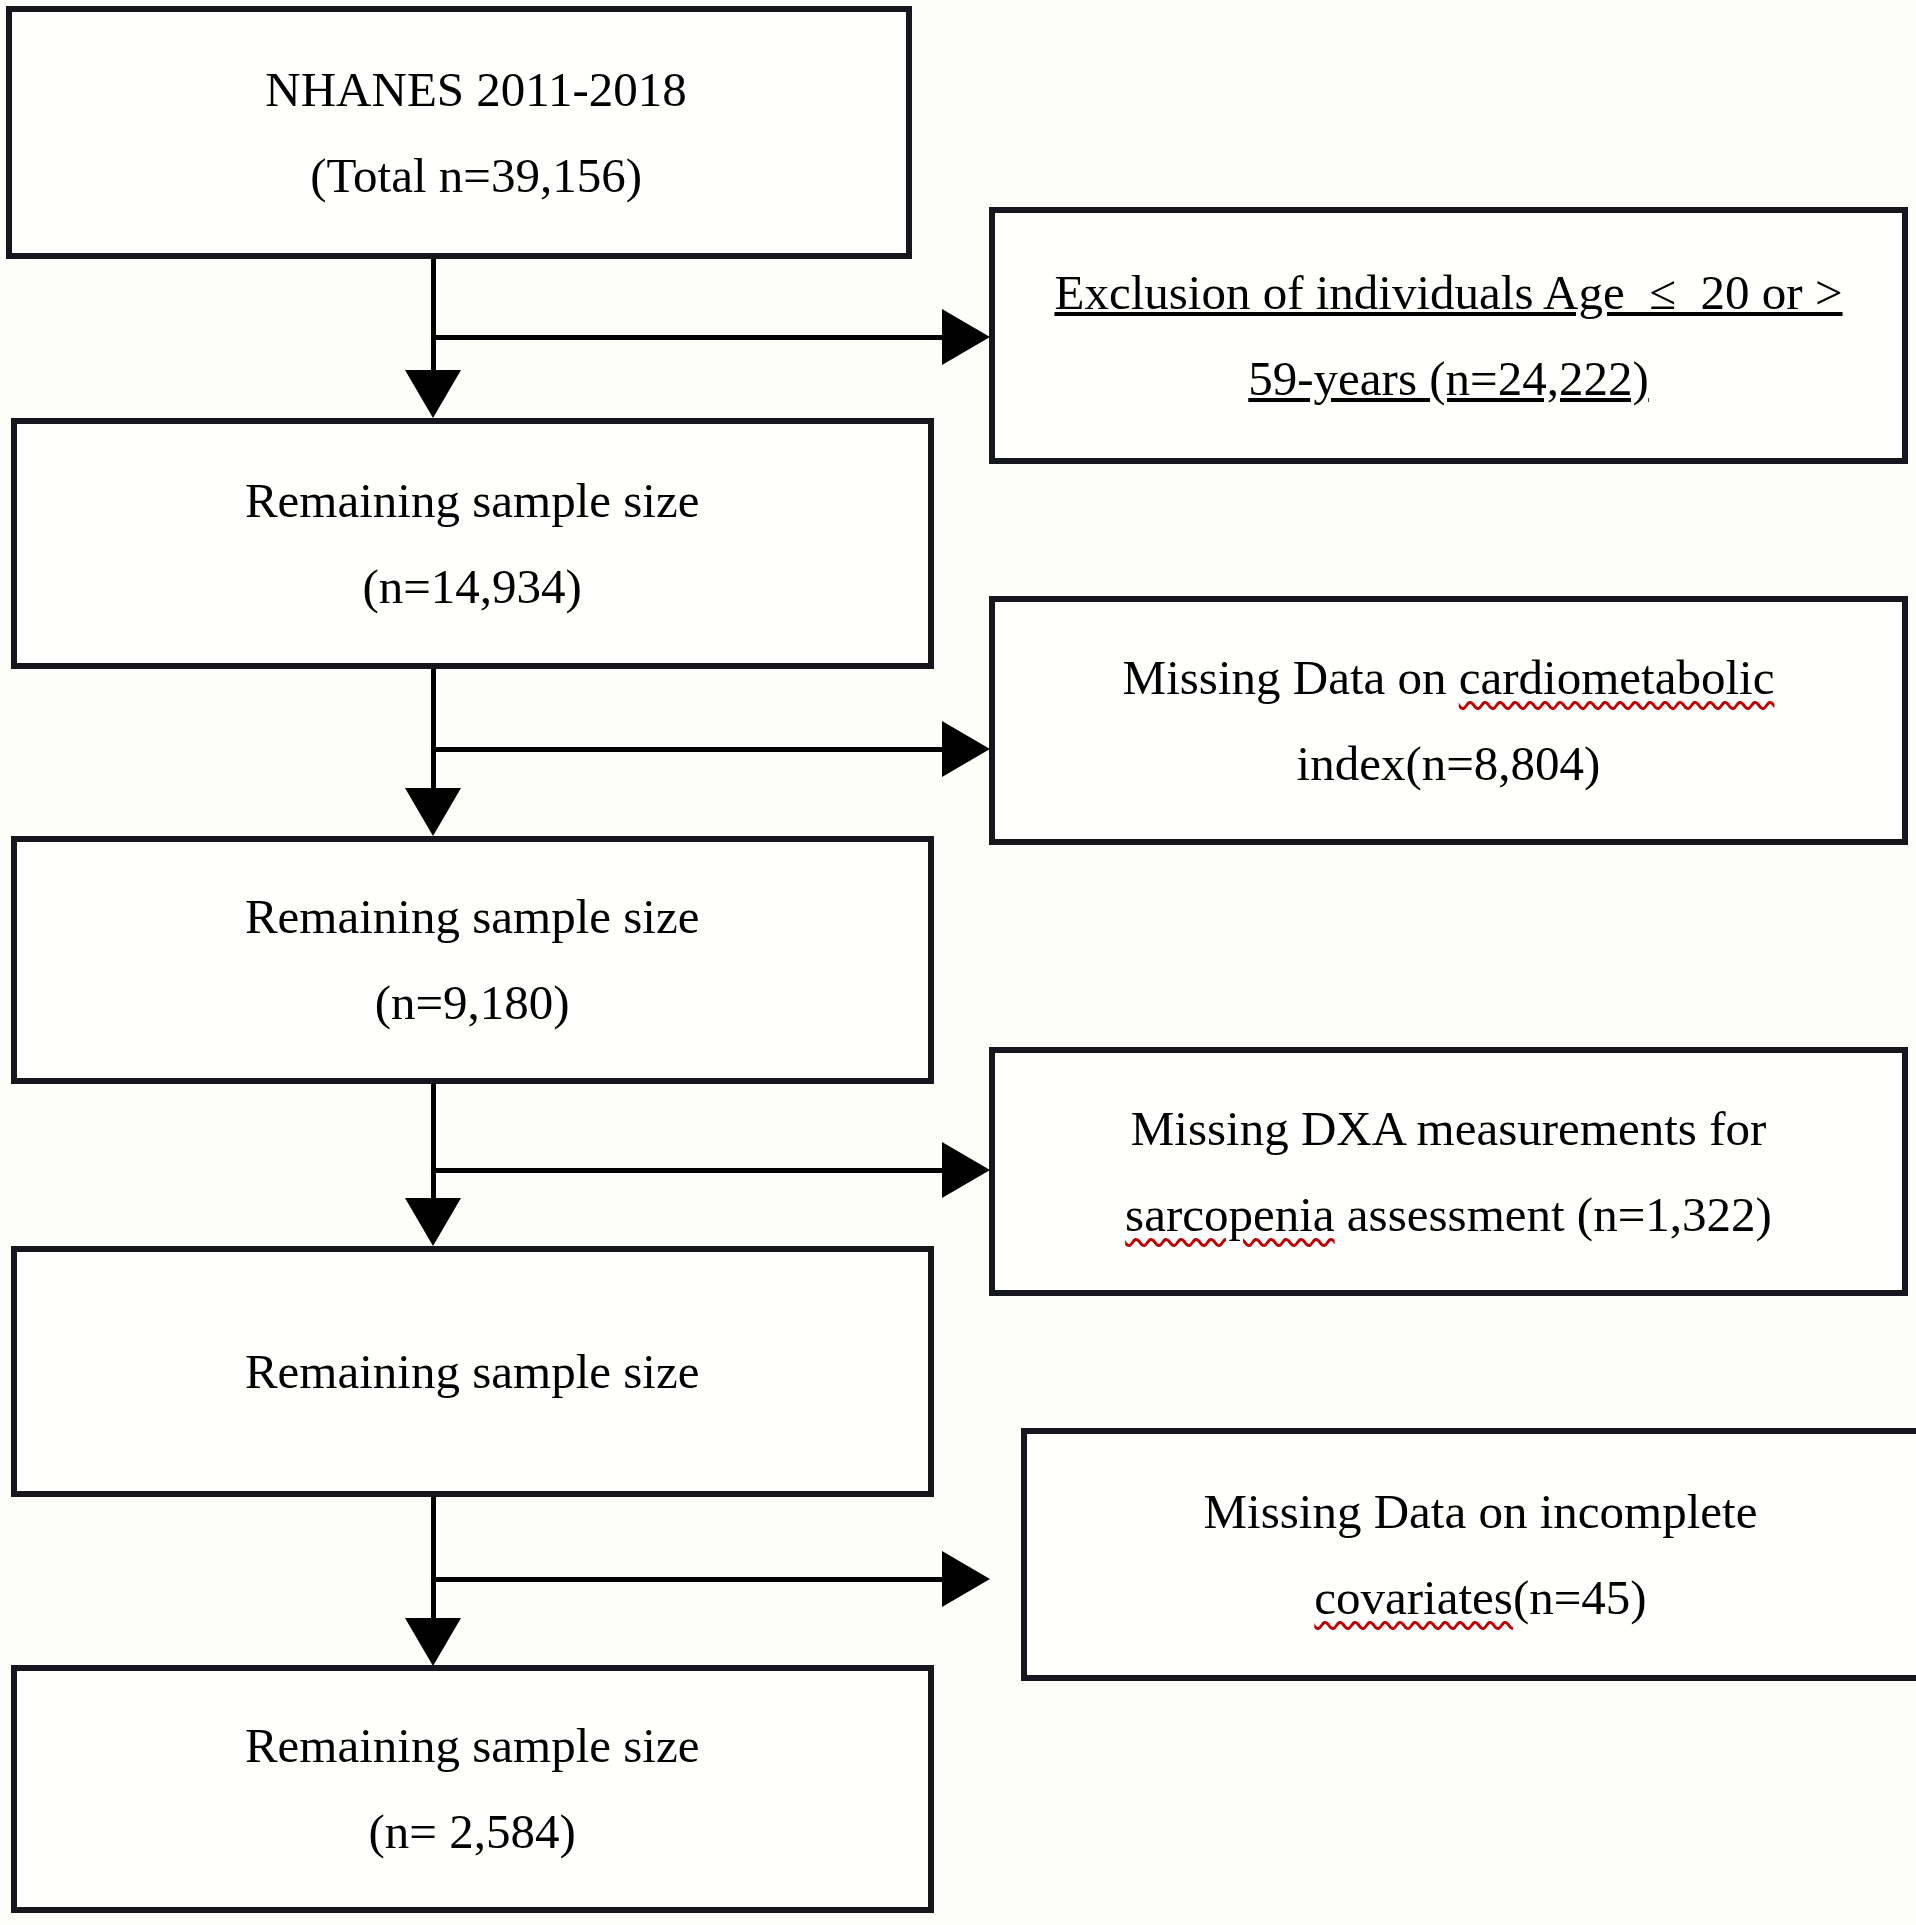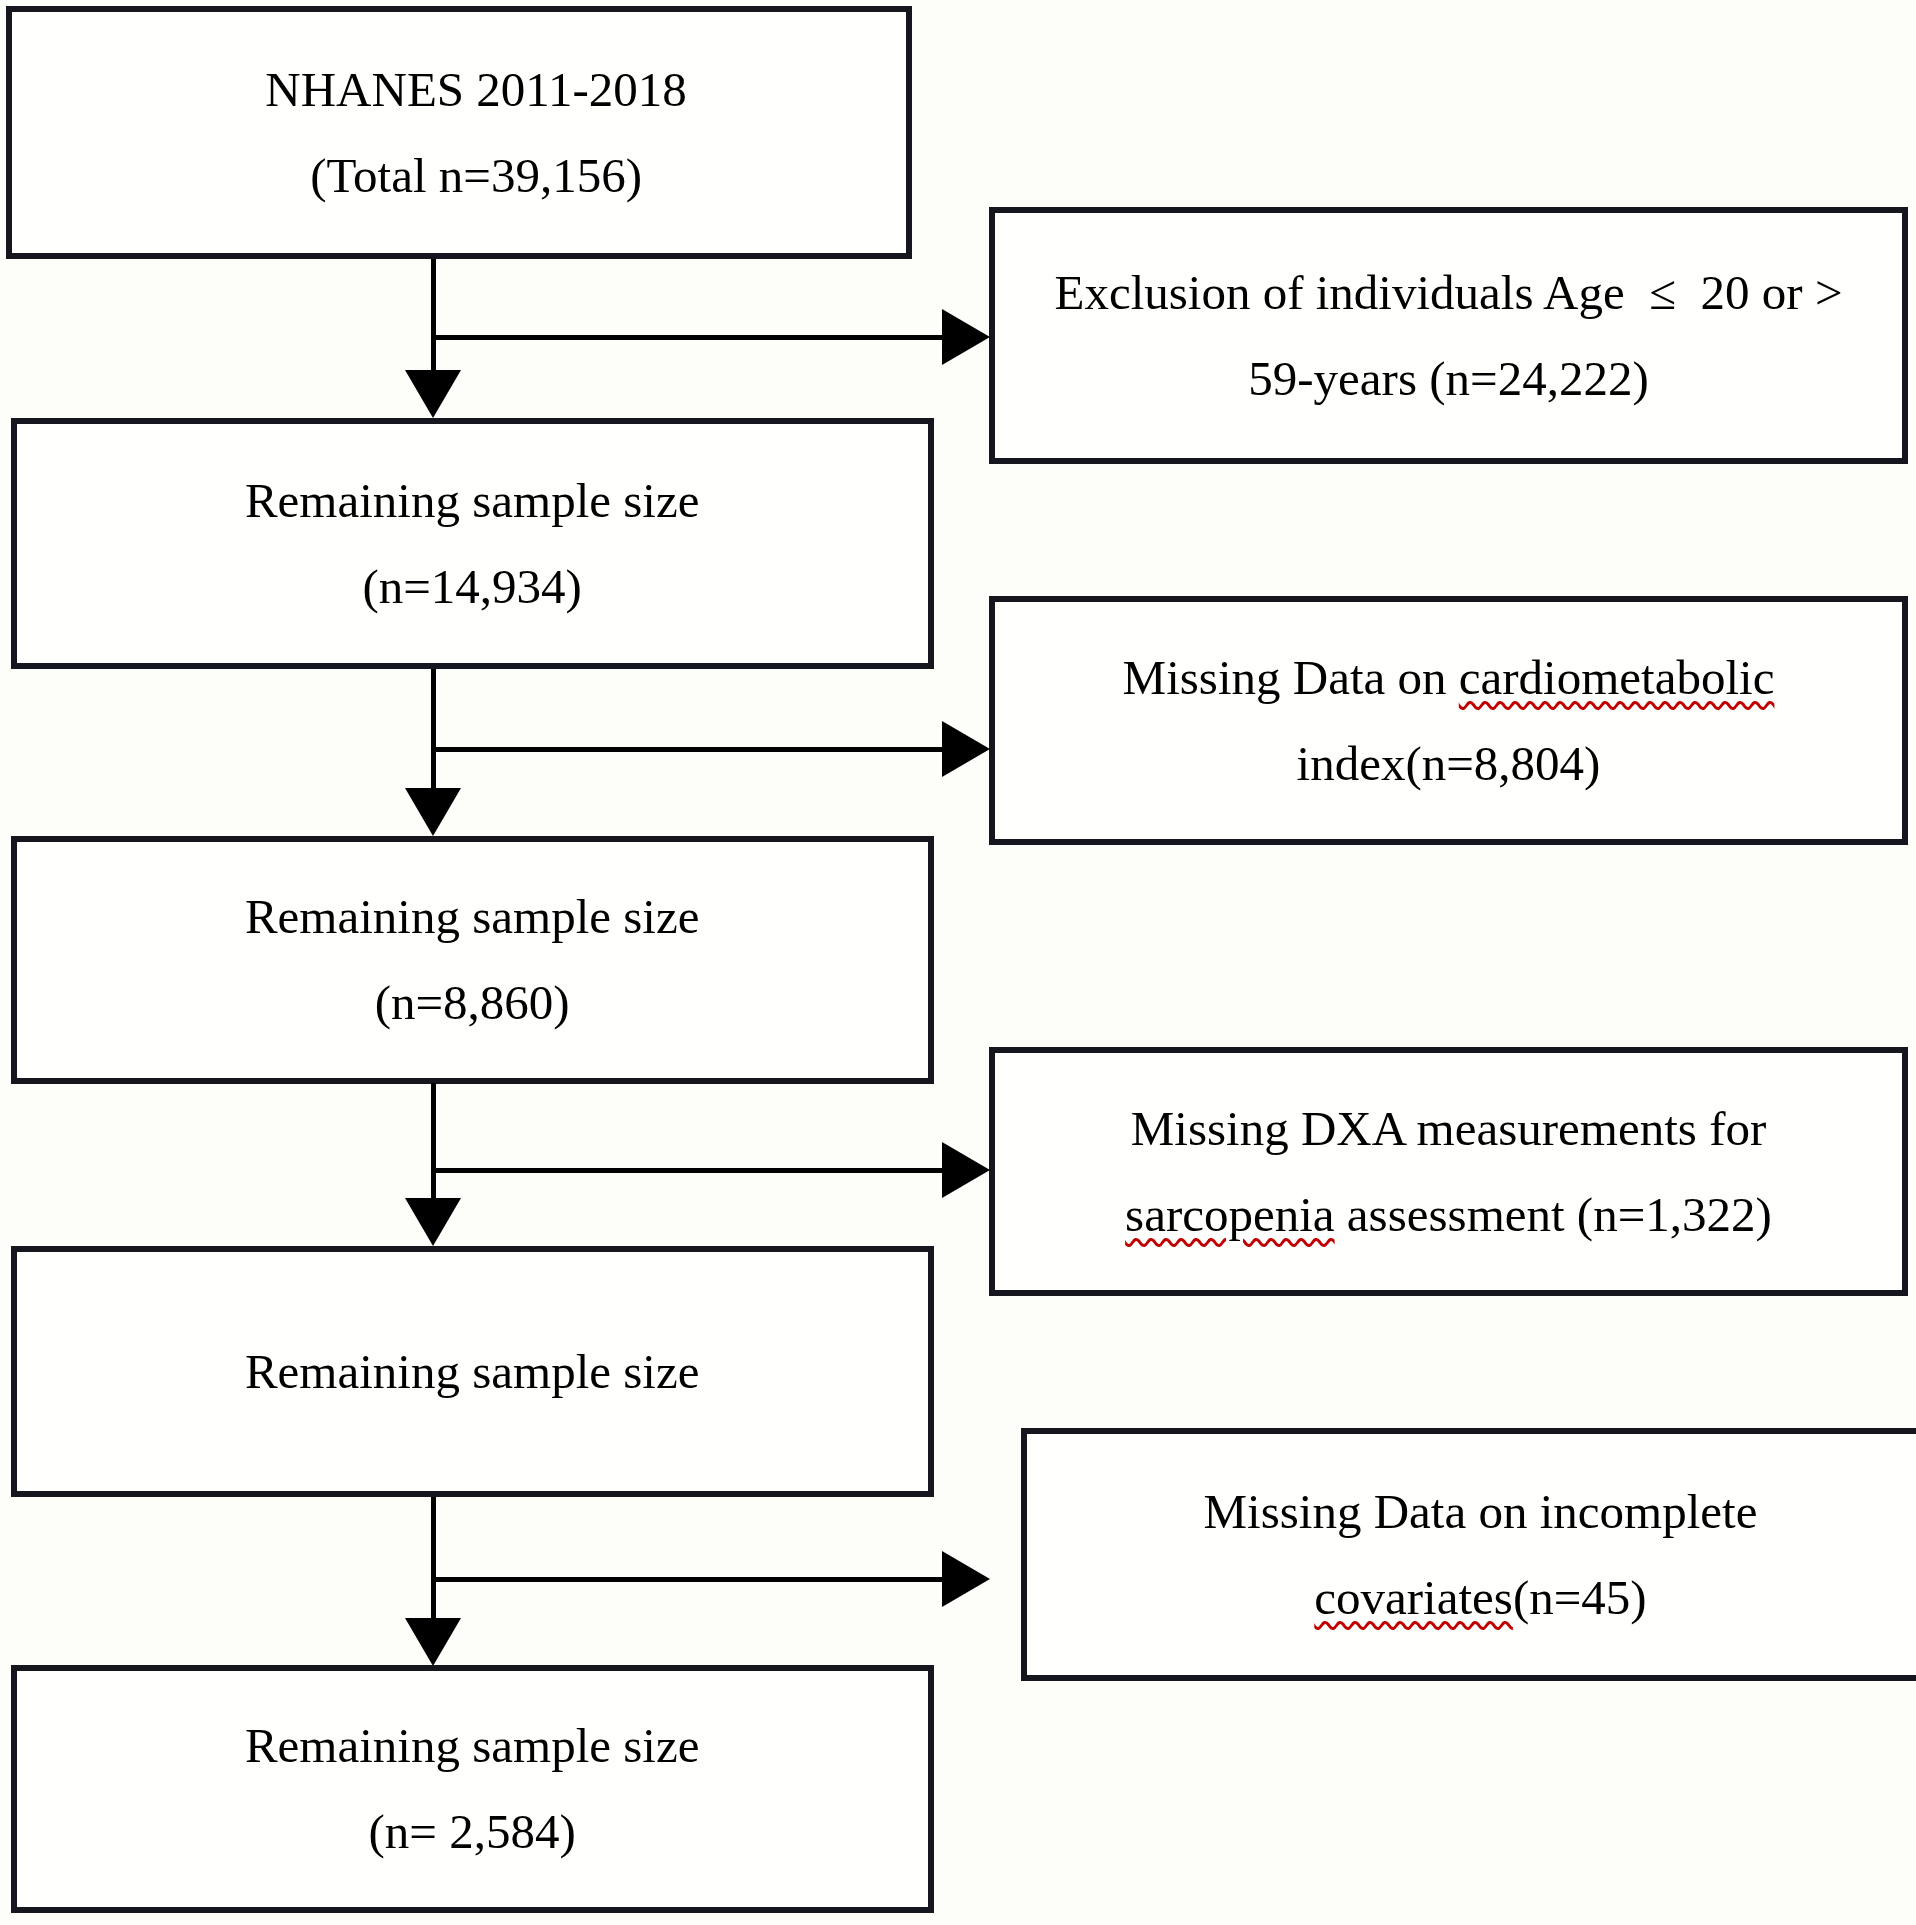--- a/index.html
+++ b/index.html
@@ -40,33 +40,33 @@
     <div>(Total n=39,156)</div>
   </div>
 
   <div class="box" style="left:10.7px;top:418px;width:923px;height:251px;">
     <div>Remaining sample size</div>
     <div>(n=14,934)</div>
   </div>
 
   <div class="box" style="left:10.7px;top:836px;width:923px;height:248px;">
     <div>Remaining sample size</div>
-    <div>(n=8,860)</div>
+    <div>(n=9,180)</div>
   </div>
 
   <div class="box" style="left:10.7px;top:1246px;width:923px;height:251px;">
     <div>Remaining sample size</div>
   </div>
 
   <div class="box" style="left:10.7px;top:1665px;width:923px;height:248px;">
     <div>Remaining sample size</div>
     <div>(n= 2,584)</div>
   </div>
 
-  <div class="box" style="left:989px;top:207px;width:919px;height:257px;">
+  <div class="box" style="left:989px;top:207px;width:919px;height:257px;text-decoration:underline;">
     <div>Exclusion of individuals Age &nbsp;≤&nbsp; 20 or &gt;</div>
     <div>59-years (n=24,222)</div>
   </div>
 
   <div class="box" style="left:989px;top:596px;width:919px;height:249px;">
     <div><span>Missing Data on </span><span class="sq">cardiometabolic</span></div>
     <div>index(n=8,804)</div>
   </div>
 
   <div class="box" style="left:989px;top:1047px;width:919px;height:249px;">

